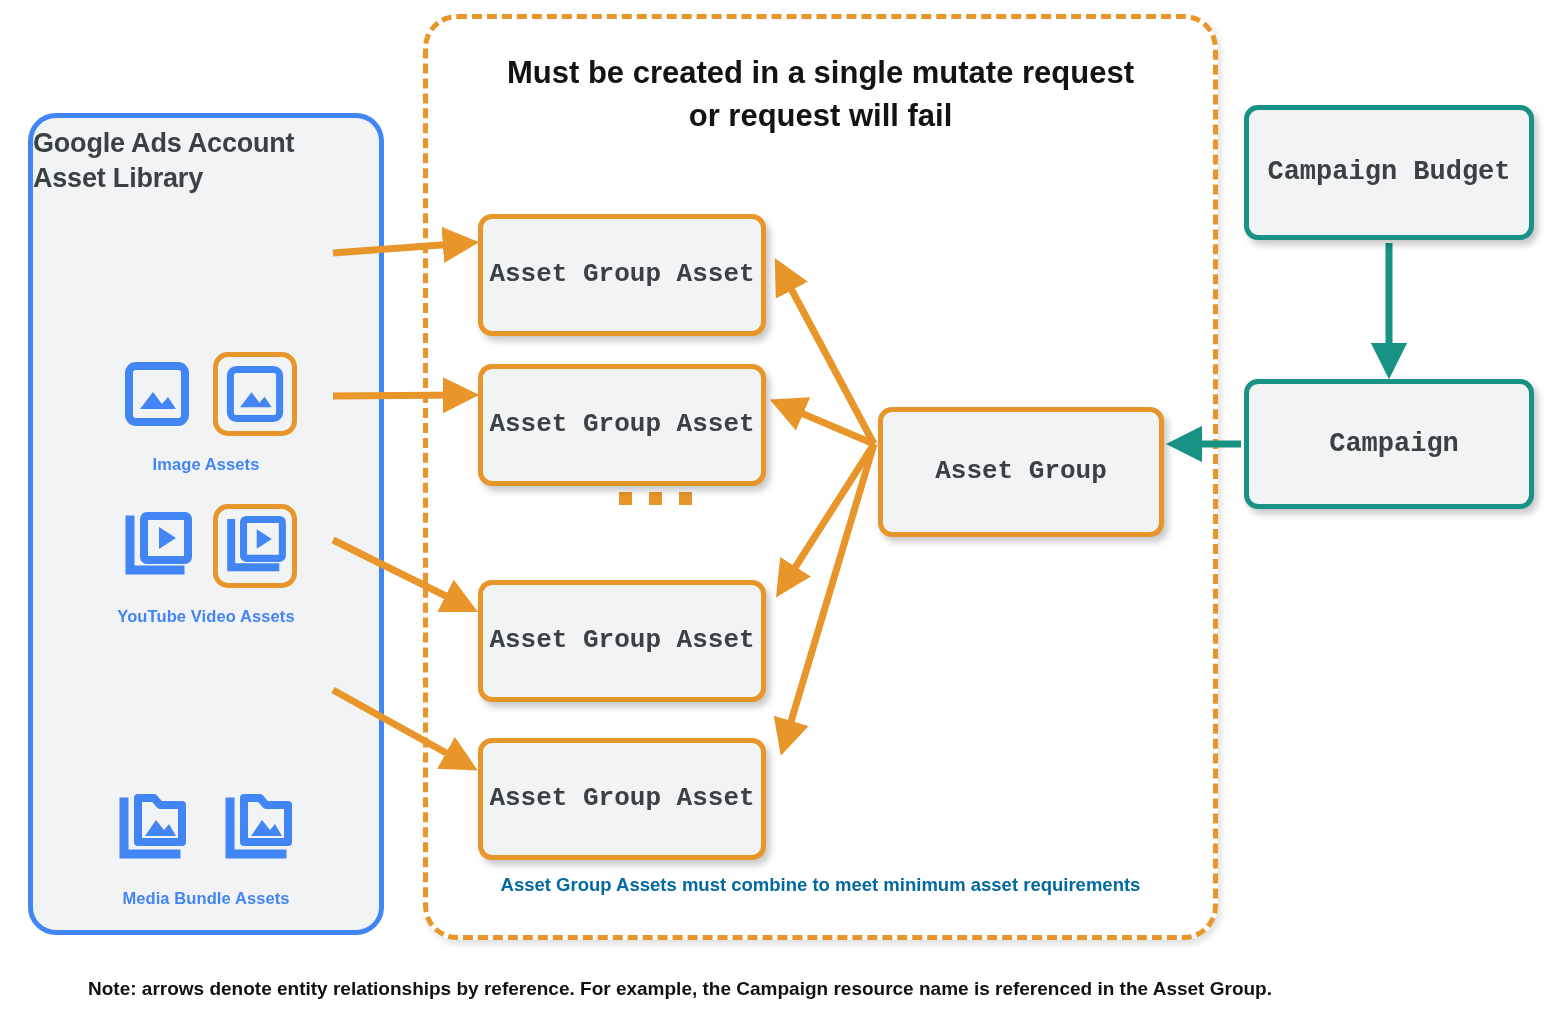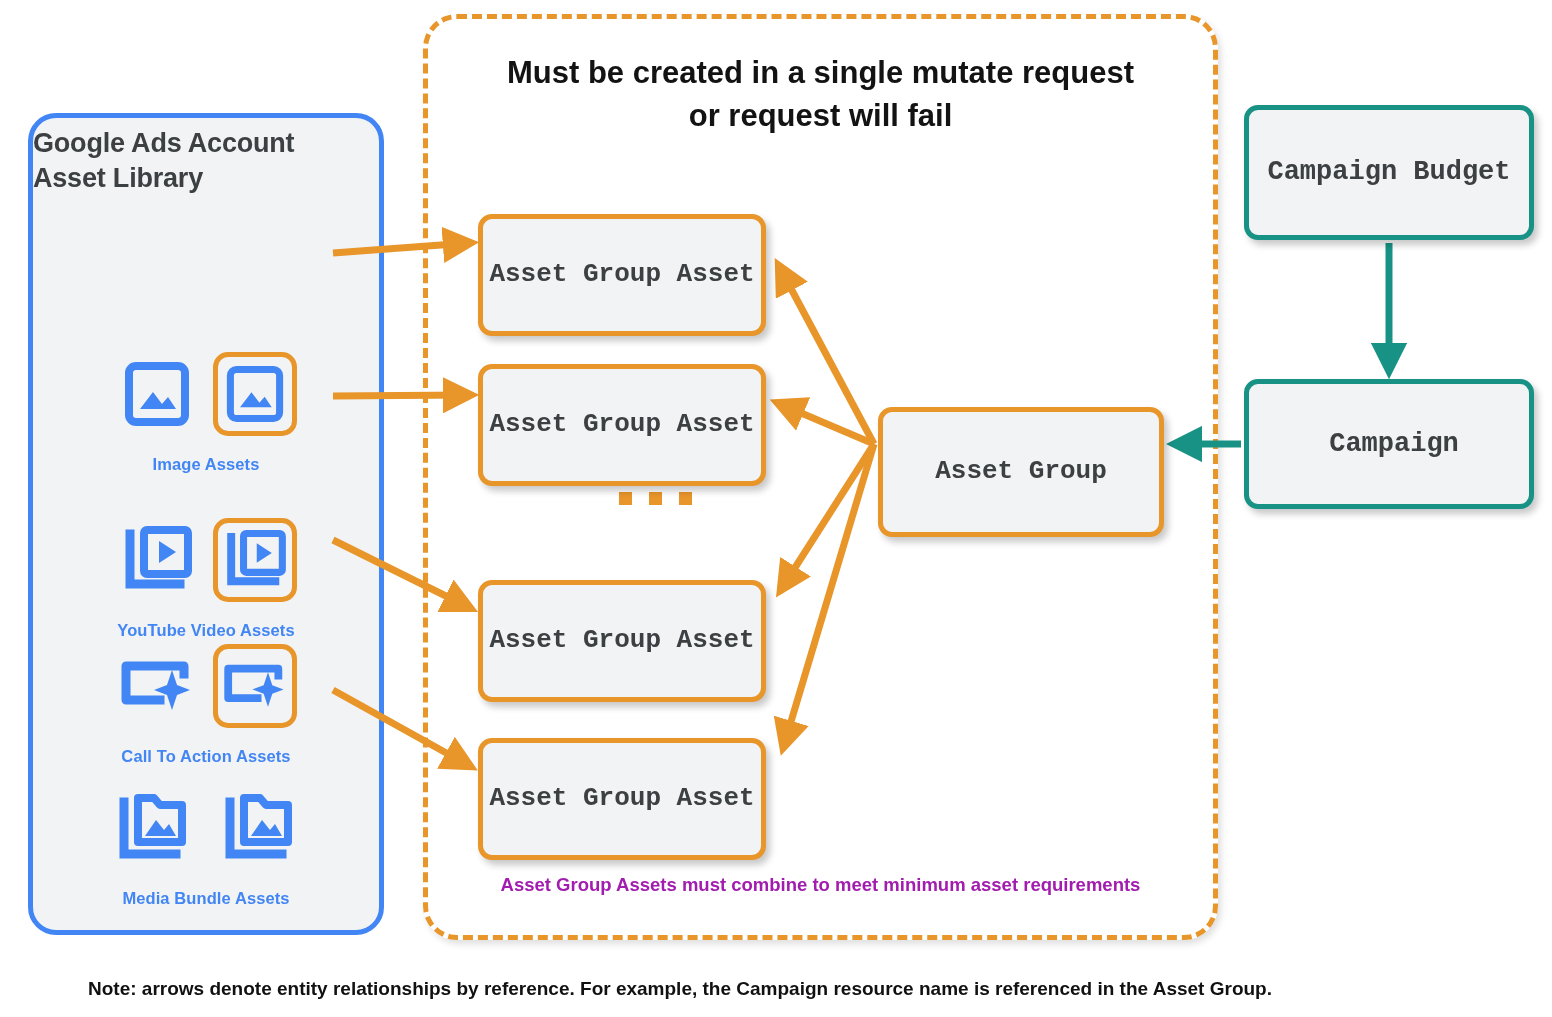--- a/index.html
+++ b/index.html
@@ -126,21 +126,21 @@
     z-index: 3;
   }
   #mutate-footnote {
     position: absolute;
     left: 423px;
     top: 874px;
     width: 795px;
     text-align: center;
     font-size: 18.5px;
     font-weight: 700;
-    color: #a21caf;
+    color: #0369a1;
     z-index: 3;
   }
   #ellipsis {
     position: absolute;
     left: 600px;
     top: 485px;
     width: 110px;
     height: 26px;
     display: flex;
     align-items: center;
@@ -253,57 +253,40 @@
         <div class="icon-box selected">
           <svg width="58" height="58" viewBox="0 0 66 66" aria-hidden="true">
             <rect x="5" y="5" width="56" height="56" rx="7" fill="none" stroke="#4285f4" stroke-width="8"></rect>
             <path d="M16 48 L29 31 L38 43 L44 36 L52 48 Z" fill="#4285f4"></path>
           </svg>
         </div>
       </div>
       <div class="asset-caption">Image Assets</div>
     </div>
 
-    <div class="asset-row" style="top:394px">
+    <div class="asset-row" style="top:380px">
       <div class="asset-icons">
         <div class="icon-box">
           <svg width="70" height="68" viewBox="0 0 70 68" aria-hidden="true">
             <path d="M8 8 L8 58 L58 58" fill="none" stroke="#4285f4" stroke-width="9" stroke-linecap="square"></path>
             <rect x="22" y="4" width="44" height="44" rx="3" fill="none" stroke="#4285f4" stroke-width="8"></rect>
             <path d="M37 15 L54 26 L37 37 Z" fill="#4285f4"></path>
           </svg>
         </div>
         <div class="icon-box selected">
           <svg width="62" height="60" viewBox="0 0 70 68" aria-hidden="true">
             <path d="M8 8 L8 58 L58 58" fill="none" stroke="#4285f4" stroke-width="9" stroke-linecap="square"></path>
             <rect x="22" y="4" width="44" height="44" rx="3" fill="none" stroke="#4285f4" stroke-width="8"></rect>
             <path d="M37 15 L54 26 L37 37 Z" fill="#4285f4"></path>
           </svg>
         </div>
       </div>
       <div class="asset-caption">YouTube Video  Assets</div>
     </div>
 
-    <div class="asset-row" style="top:520px">
-      <div class="asset-icons">
-        <div class="icon-box">
-          <svg width="74" height="56" viewBox="0 0 74 56" aria-hidden="true">
-            <path d="M64 16 L64 8 L6 8 L6 42 L40 42" fill="none" stroke="#4285f4" stroke-width="9" stroke-linejoin="round" stroke-linecap="square"></path>
-            <path d="M52 12 L57 27 L70 32 L57 37 L52 52 L47 37 L34 32 L47 27 Z" fill="#4285f4"></path>
-          </svg>
-        </div>
-        <div class="icon-box selected">
-          <svg width="64" height="50" viewBox="0 0 74 56" aria-hidden="true">
-            <path d="M64 16 L64 8 L6 8 L6 42 L40 42" fill="none" stroke="#4285f4" stroke-width="9" stroke-linejoin="round" stroke-linecap="square"></path>
-            <path d="M52 12 L57 27 L70 32 L57 37 L52 52 L47 37 L34 32 L47 27 Z" fill="#4285f4"></path>
-          </svg>
-        </div>
-      </div>
-      <div class="asset-caption">Call To Action Assets</div>
-    </div>
 
     <div class="asset-row" style="top:662px">
       <div class="asset-icons" style="gap:22px">
         <div class="icon-box">
           <svg width="74" height="72" viewBox="0 0 74 72" aria-hidden="true">
             <path d="M8 10 L8 62 L60 62" fill="none" stroke="#4285f4" stroke-width="9" stroke-linecap="square"></path>
             <path d="M22 6 L38 6 L44 13 L66 13 L66 50 L22 50 Z" fill="none" stroke="#4285f4" stroke-width="8" stroke-linejoin="round"></path>
             <path d="M29 44 L40 28 L48 38 L53 32 L60 44 Z" fill="#4285f4"></path>
           </svg>
         </div>

